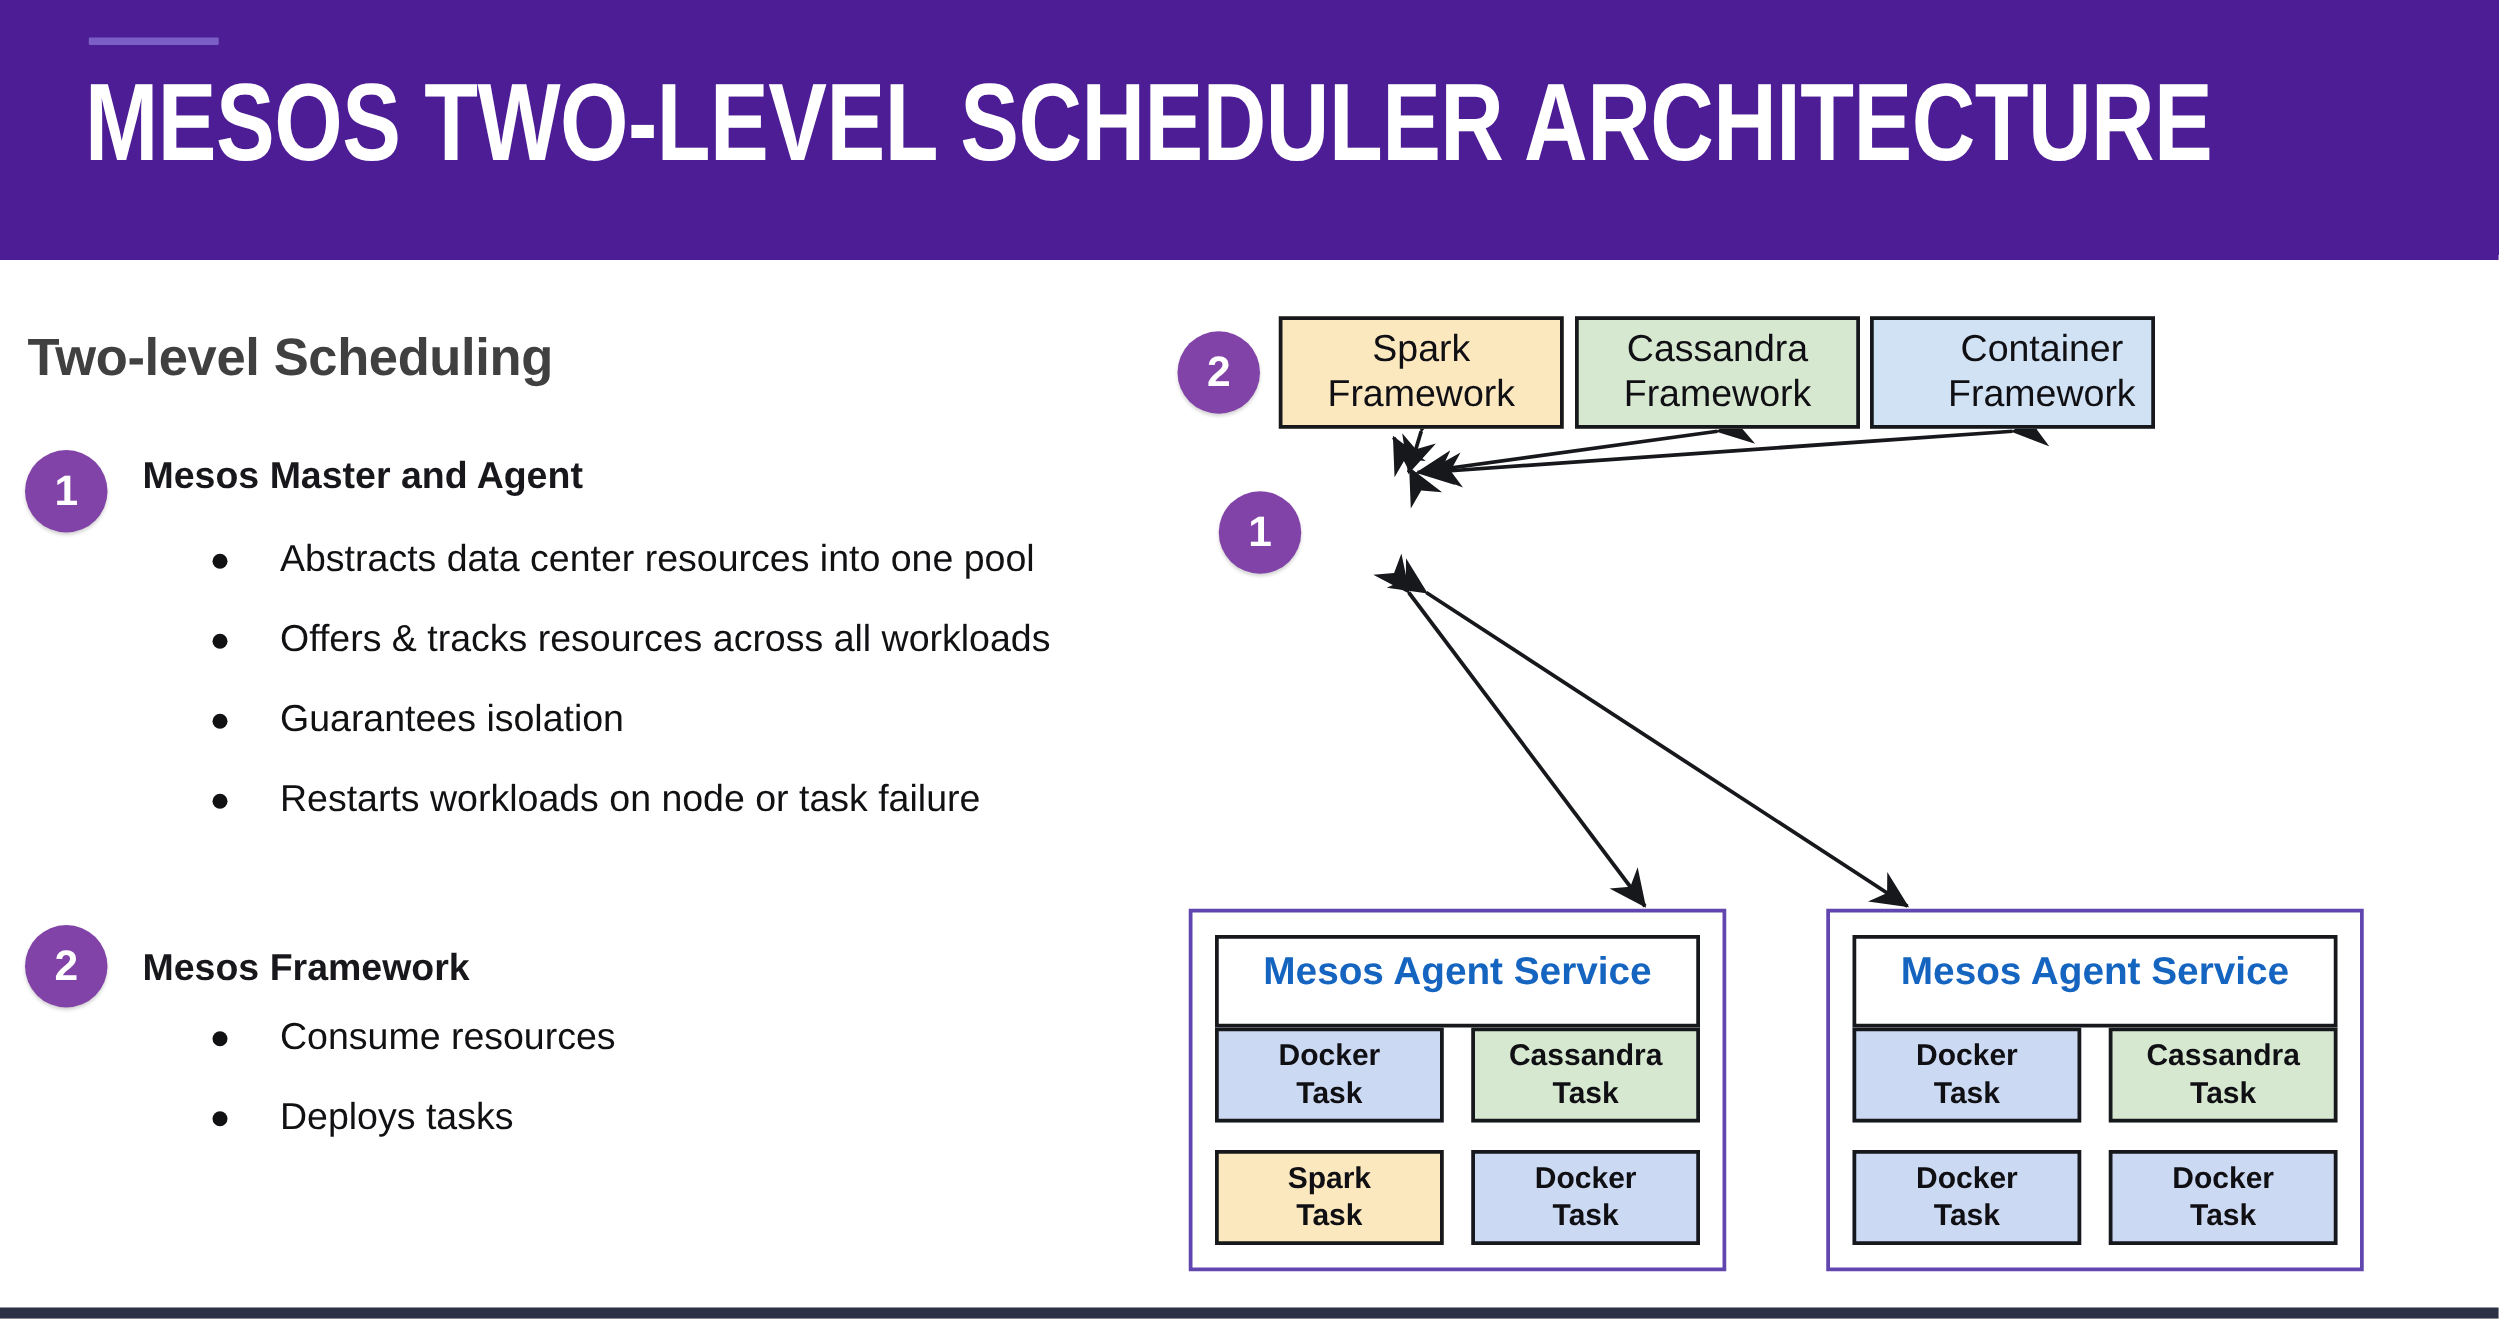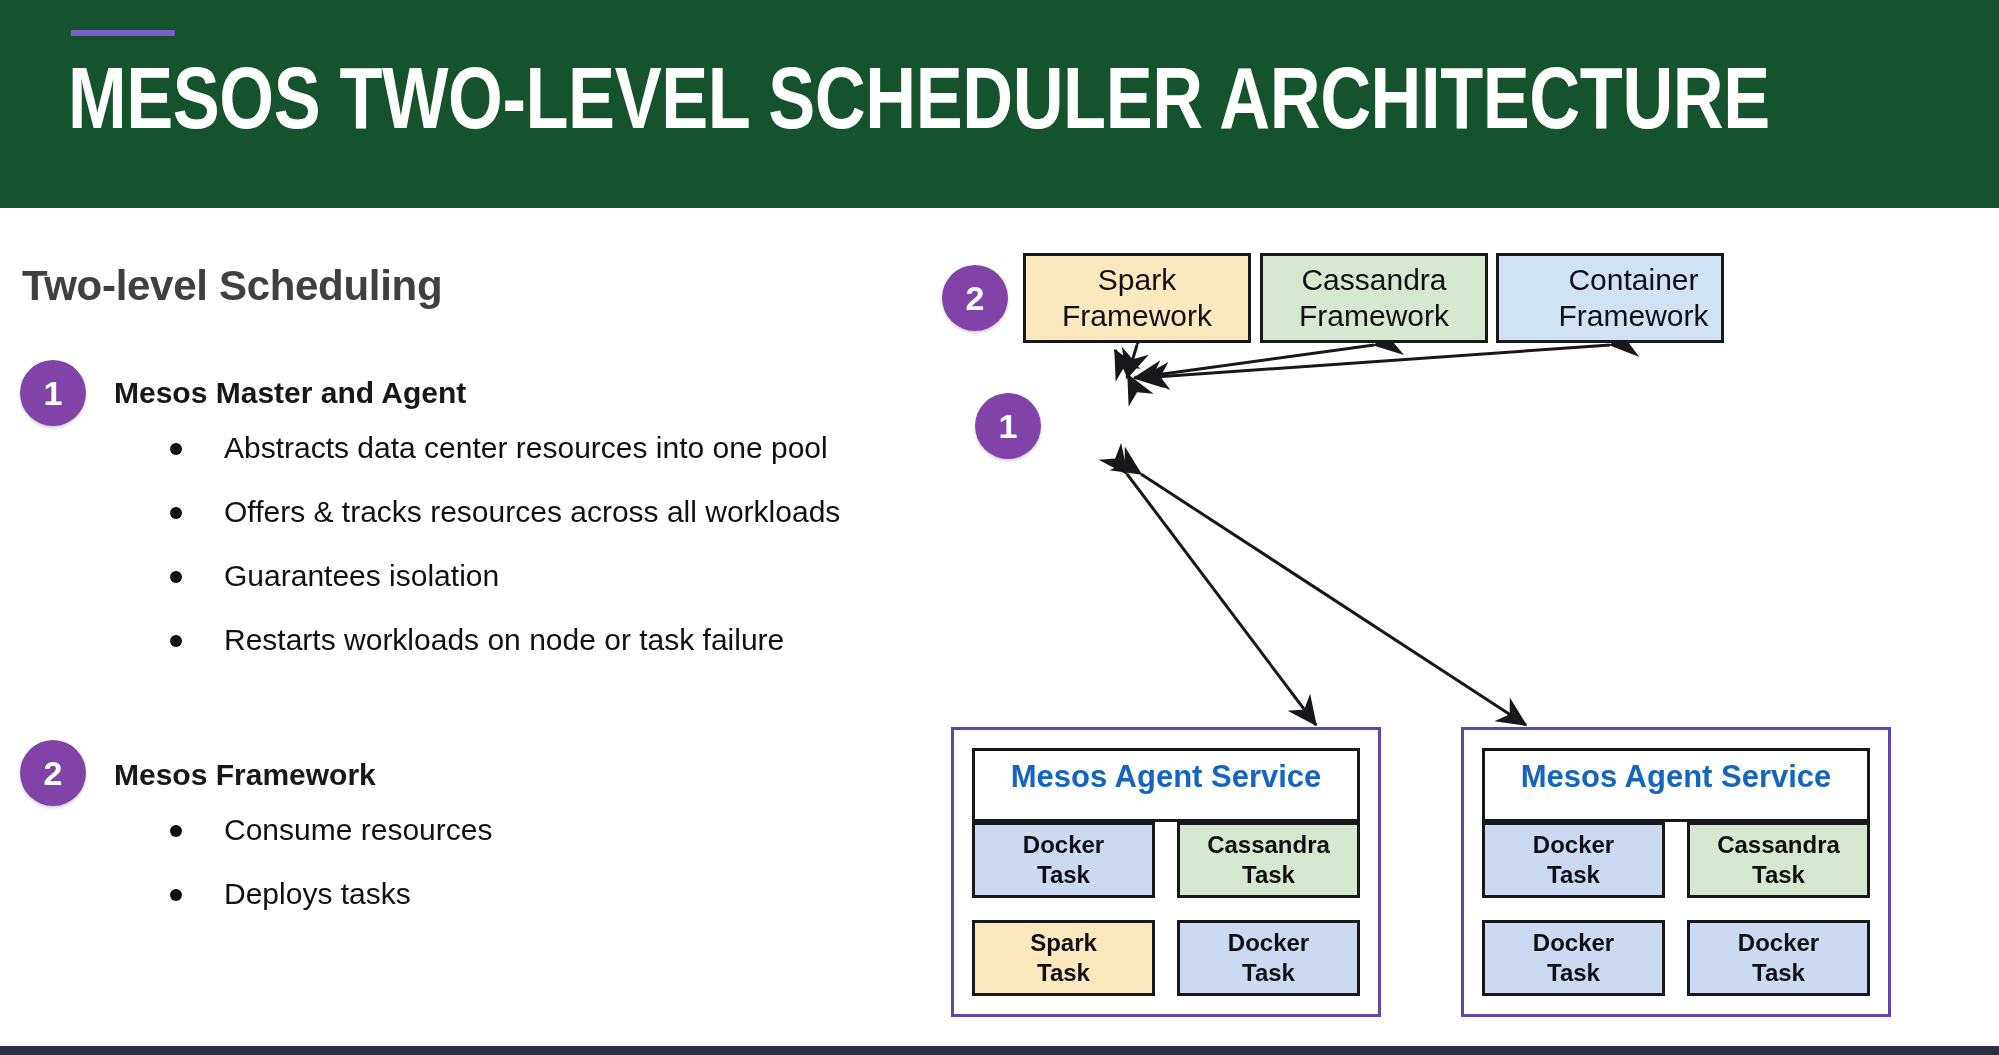--- a/index.html
+++ b/index.html
@@ -15,21 +15,21 @@
     font-family: "Liberation Sans", sans-serif;
     background: #ffffff;
   }
 
   
   #header-bar {
     position: absolute;
     left: 0; top: 0;
     width: 1999px;
     height: 208px;
-    background: #14532d;
+    background: #4c1d95;
   }
   #title-accent-rule {
     position: absolute;
     left: 71px; top: 30px;
     width: 104px;
     height: 6px;
     background: #7b5fc7;
     border-radius: 1px;
   }
   #page-title {
@@ -96,21 +96,21 @@
     line-height: 66px;
   }
 
   .group-title {
     position: absolute;
     font-size: 30px;
     font-weight: bold;
     color: #18181c;
     white-space: nowrap;
   }
-  #group-title-1 { left: 114px; top: 168px; text-align: center; }
+  #group-title-1 { left: 114px; top: 156px; text-align: center; }
   #group-title-2 { left: 114px; top: 550px; }
 
   .bullet-list {
     position: absolute;
     margin: 0;
     padding: 0;
     list-style: none;
   }
   #bullets-1 { left: 146px; top: 220px; width: 740px; }
   #bullets-2 { left: 146px; top: 602px; width: 740px; }

